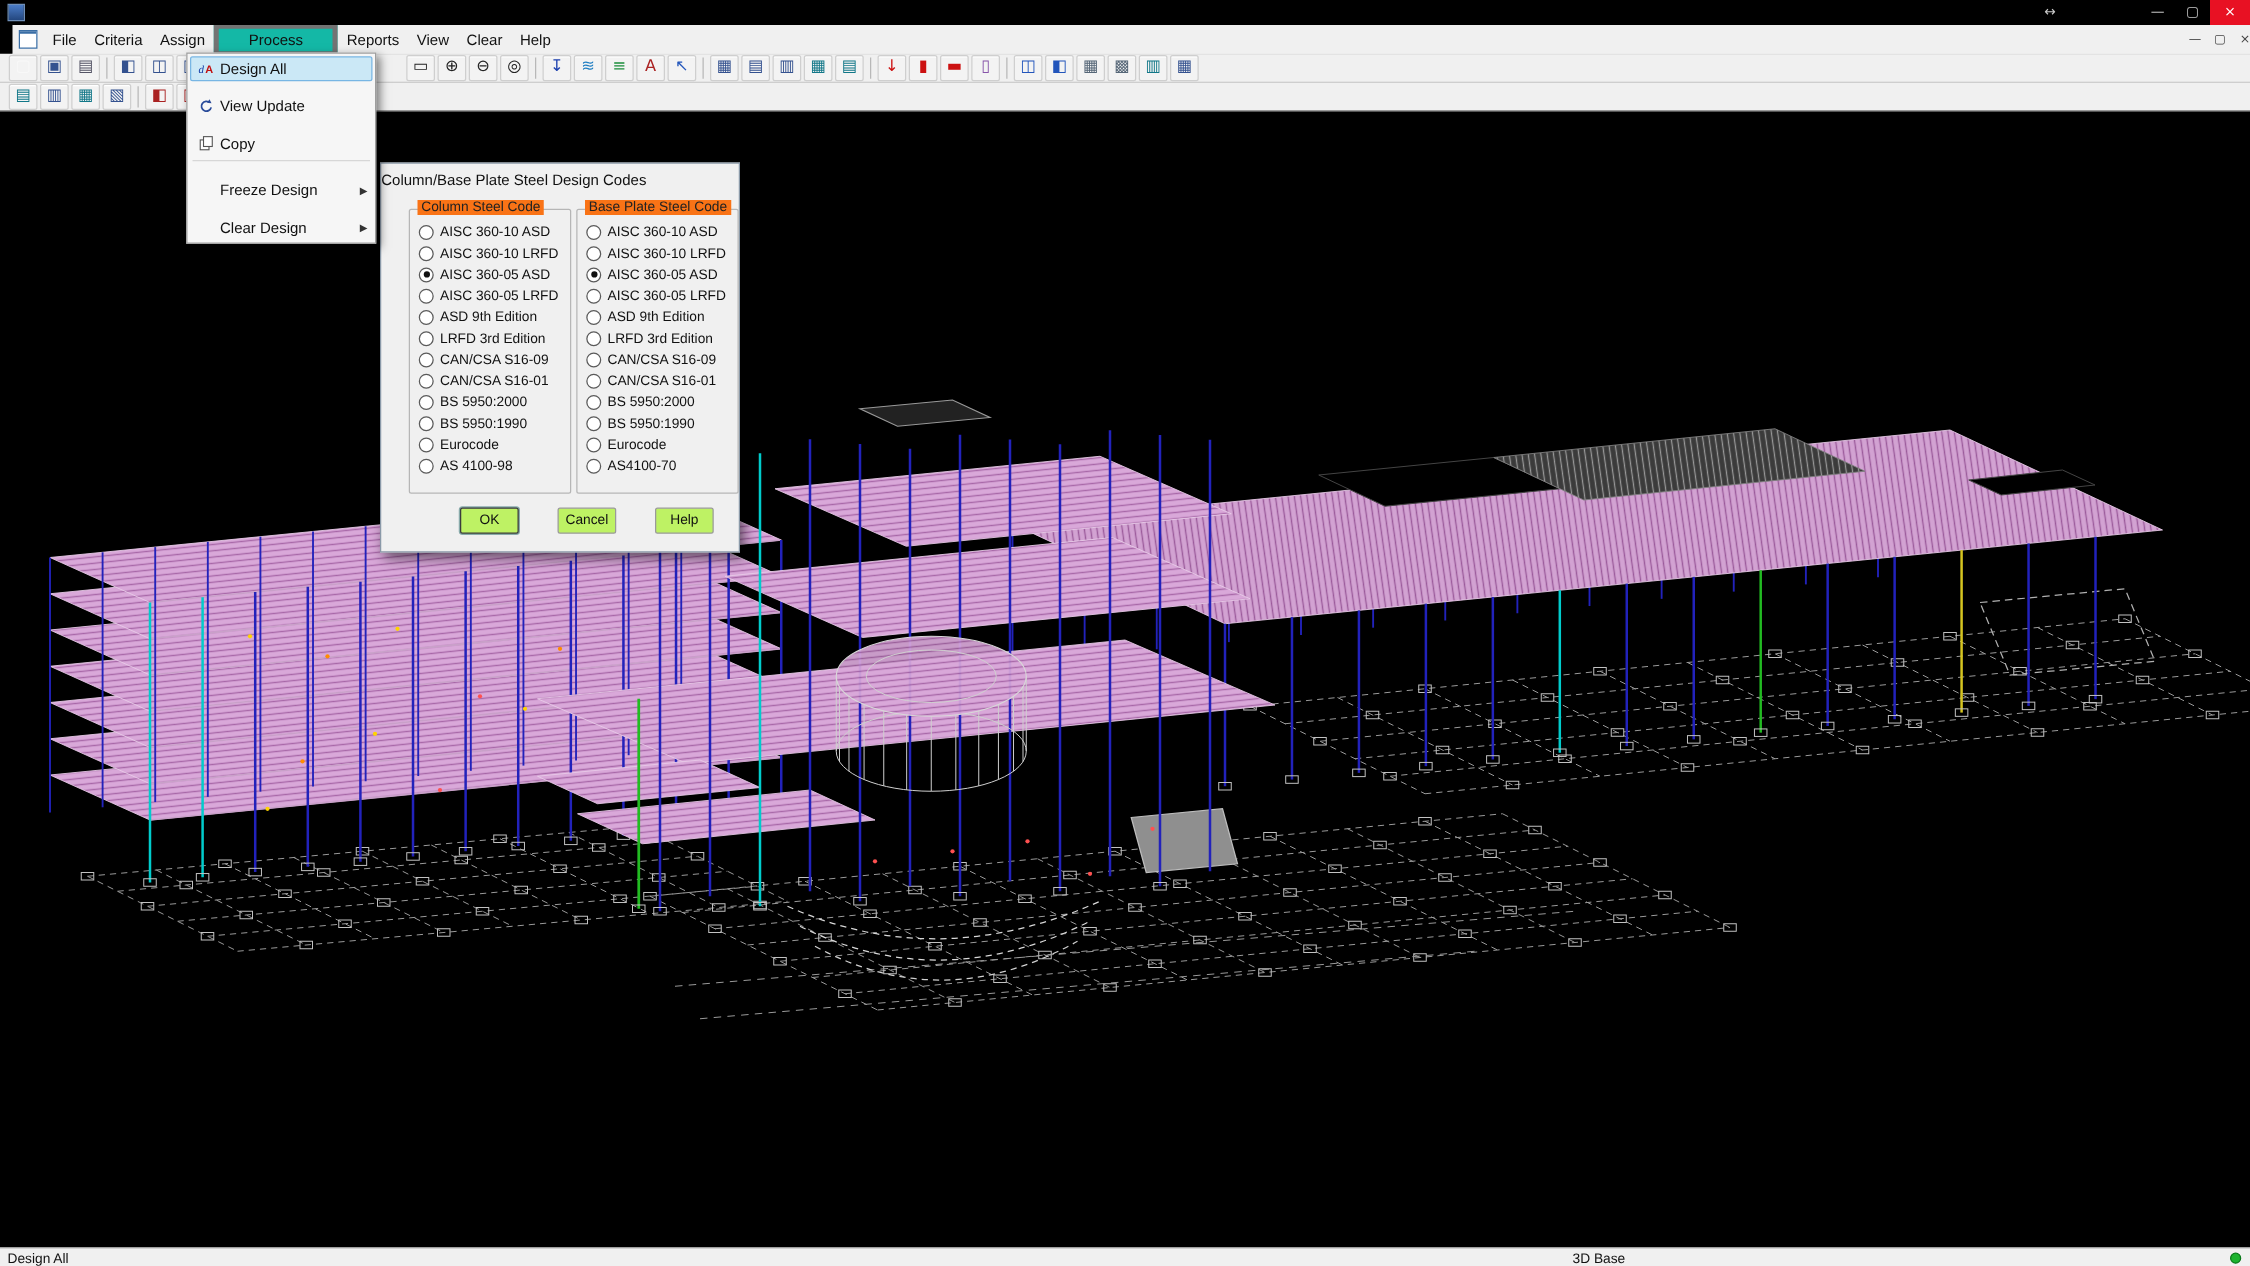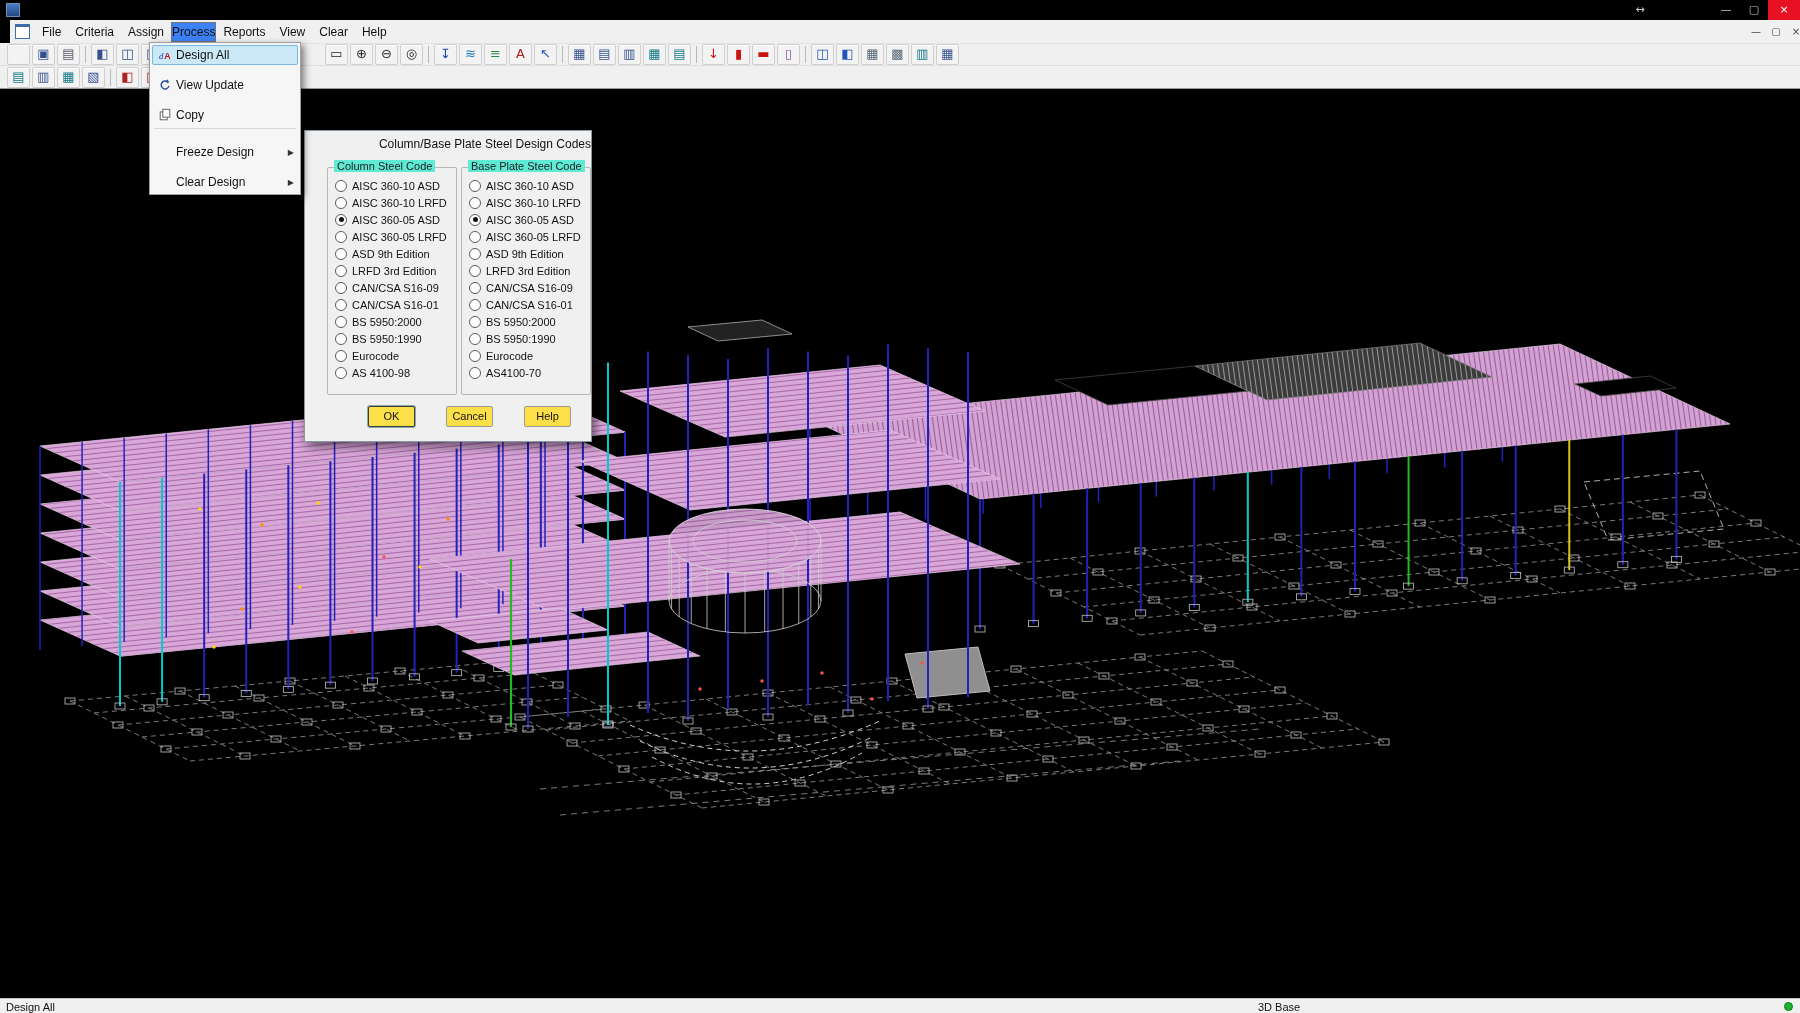--- a/index.html
+++ b/index.html
@@ -12,21 +12,21 @@
   .tb-spacer{flex:1;}
   .tb-btn{width:28px;height:20px;color:#c8c8c8;font-size:11px;text-align:center;line-height:20px;font-family:"DejaVu Sans",sans-serif;}
   .tb-resize{margin-right:58px;}
   .tb-close{background:#e81123;color:#fff;width:32px;}
 
   
   .menubar{position:absolute;top:20px;left:0;width:100%;height:23px;background:#f0f0f0;display:flex;align-items:center;font-size:12px;border-bottom:1px solid #e3e3e3;z-index:20;margin-left:10px;}
   .child-icon{width:13px;height:13px;margin:0 5px 0 5px;background:#fff;border:1px solid #3a6ea5;box-shadow:inset 0 2px 0 #3a6ea5;}
   #menu-items{display:flex;align-items:center;height:100%;}
   .menu-item{padding:3px 7px;color:#111;}
-  .menu-item.active{background:#3b82f6;border:1px solid #737373;padding:2px 0;}
+  .menu-item.active{background:#14b8a6;border:4px solid #737373;padding:2px 24px;}
   .mdi-btns{margin-left:auto;display:flex;margin-right:4px;}
   .mdi-btn{width:20px;text-align:center;color:#444;font-size:10px;font-family:"DejaVu Sans",sans-serif;}
 
   
   .toolbar{position:absolute;left:0;width:100%;background:#f0f0f0;display:flex;align-items:center;padding-left:6px;box-sizing:border-box;z-index:10;}
   #toolbar1{top:43px;height:23px;border-bottom:1px solid #e0e0e0;}
   #toolbar2{top:66px;height:23px;border-bottom:1px solid #9a9a9a;}
   .tbi{width:21px;height:19px;text-align:center;line-height:18px;font-size:13px;margin:0 1px;border:1px solid #cfcfcf;background:#f3f3f3;box-shadow:inset 0 1px 0 #fff;border-radius:2px;font-family:"DejaVu Sans",sans-serif;overflow:hidden;}
   .tbsep{width:1px;height:17px;background:#b8b8b8;margin:0 4px;}
   .tbgap{height:1px;}
@@ -38,31 +38,31 @@
   .pmenu{position:absolute;left:149px;top:42px;width:152px;background:#f6f6f6;border:1px solid #9e9e9e;box-shadow:3px 3px 7px rgba(0,0,0,.5);z-index:40;padding:2px;box-sizing:border-box;}
   .pmenu-item{height:20px;display:flex;align-items:center;font-size:12px;color:#111;padding:10px 4px 0 2px;}
   .pmenu-item.hl{background:#cbe8f6;border:1px solid #78b6e4;border-radius:2px;padding:0 3px 0 1px;height:18px;}
   .pmenu-icon{width:22px;height:16px;display:inline-block;text-align:center;}
   .pmenu-icon svg{width:14px;height:14px;vertical-align:middle;}
   .pmenu-arrow{margin-left:auto;font-size:8px;color:#333;font-family:"DejaVu Sans",sans-serif;}
   .pmenu-sep{height:1px;background:#d7d7d7;margin:3px 2px;}
 
   
   .dialog{position:absolute;left:304px;top:130px;width:288px;height:312px;background:#f0f0f0;border:1px solid #8a99a8;box-shadow:3px 4px 10px rgba(0,0,0,.55);z-index:30;box-sizing:border-box;}
-  .dlg-title{height:26px;line-height:26px;text-align:right;font-size:12px;color:#111;}
+  .dlg-title{height:26px;line-height:26px;text-align:left;font-size:12px;color:#111;}
   .groupbox{position:absolute;border:1px solid #b6b6b6;border-radius:2px;background:#f0f0f0;}
   .gb-col{left:22px;top:36px;width:128px;height:226px;}
   .gb-base{left:156px;top:36px;width:128px;height:226px;}
-  .gb-label{position:absolute;top:-8px;left:6px;background:#5eead4;padding:0 3px;font-size:11px;color:#222;}
+  .gb-label{position:absolute;top:-8px;left:6px;background:#f97316;padding:0 3px;font-size:11px;color:#222;}
   .gb-body{padding-top:9px;}
   .radio-row{height:17px;display:flex;align-items:center;gap:5px;padding-left:7px;font-size:11px;color:#111;}
   .radio{width:10px;height:10px;border:1px solid #5a5a5a;border-radius:50%;background:#fff;position:relative;flex:0 0 auto;}
   .radio.checked::after{content:"";position:absolute;left:2.5px;top:2.5px;width:5px;height:5px;background:#111;border-radius:50%;}
   #dlg-buttons{position:absolute;left:63px;top:275px;display:flex;gap:31px;}
-  .dlg-btn{width:47px;height:21px;background:#fde047;border:1px solid #9a9a9a;font-size:11px;text-align:center;line-height:19px;color:#111;box-sizing:border-box;border-radius:2px;}
+  .dlg-btn{width:47px;height:21px;background:#bef264;border:1px solid #9a9a9a;font-size:11px;text-align:center;line-height:19px;color:#111;box-sizing:border-box;border-radius:2px;}
   .dlg-btn.def{border:1px solid #3c3c3c;box-shadow:0 0 0 1px #8aa;}
 
   
   .statusbar{position:absolute;left:0;top:998px;width:100%;height:15px;background:#f0f0f0;font-size:11px;display:flex;align-items:center;border-top:1px solid #c8c8c8;z-index:20;color:#111;}
   .sb-left{margin-left:6px;}
   .sb-view{position:absolute;left:1258px;}
   .sb-dot{position:absolute;right:7px;top:3px;width:9px;height:9px;border-radius:50%;background:#1db32f;border:1px solid #0a7a1a;box-sizing:border-box;}
 </style>
 </head>
 <body>

